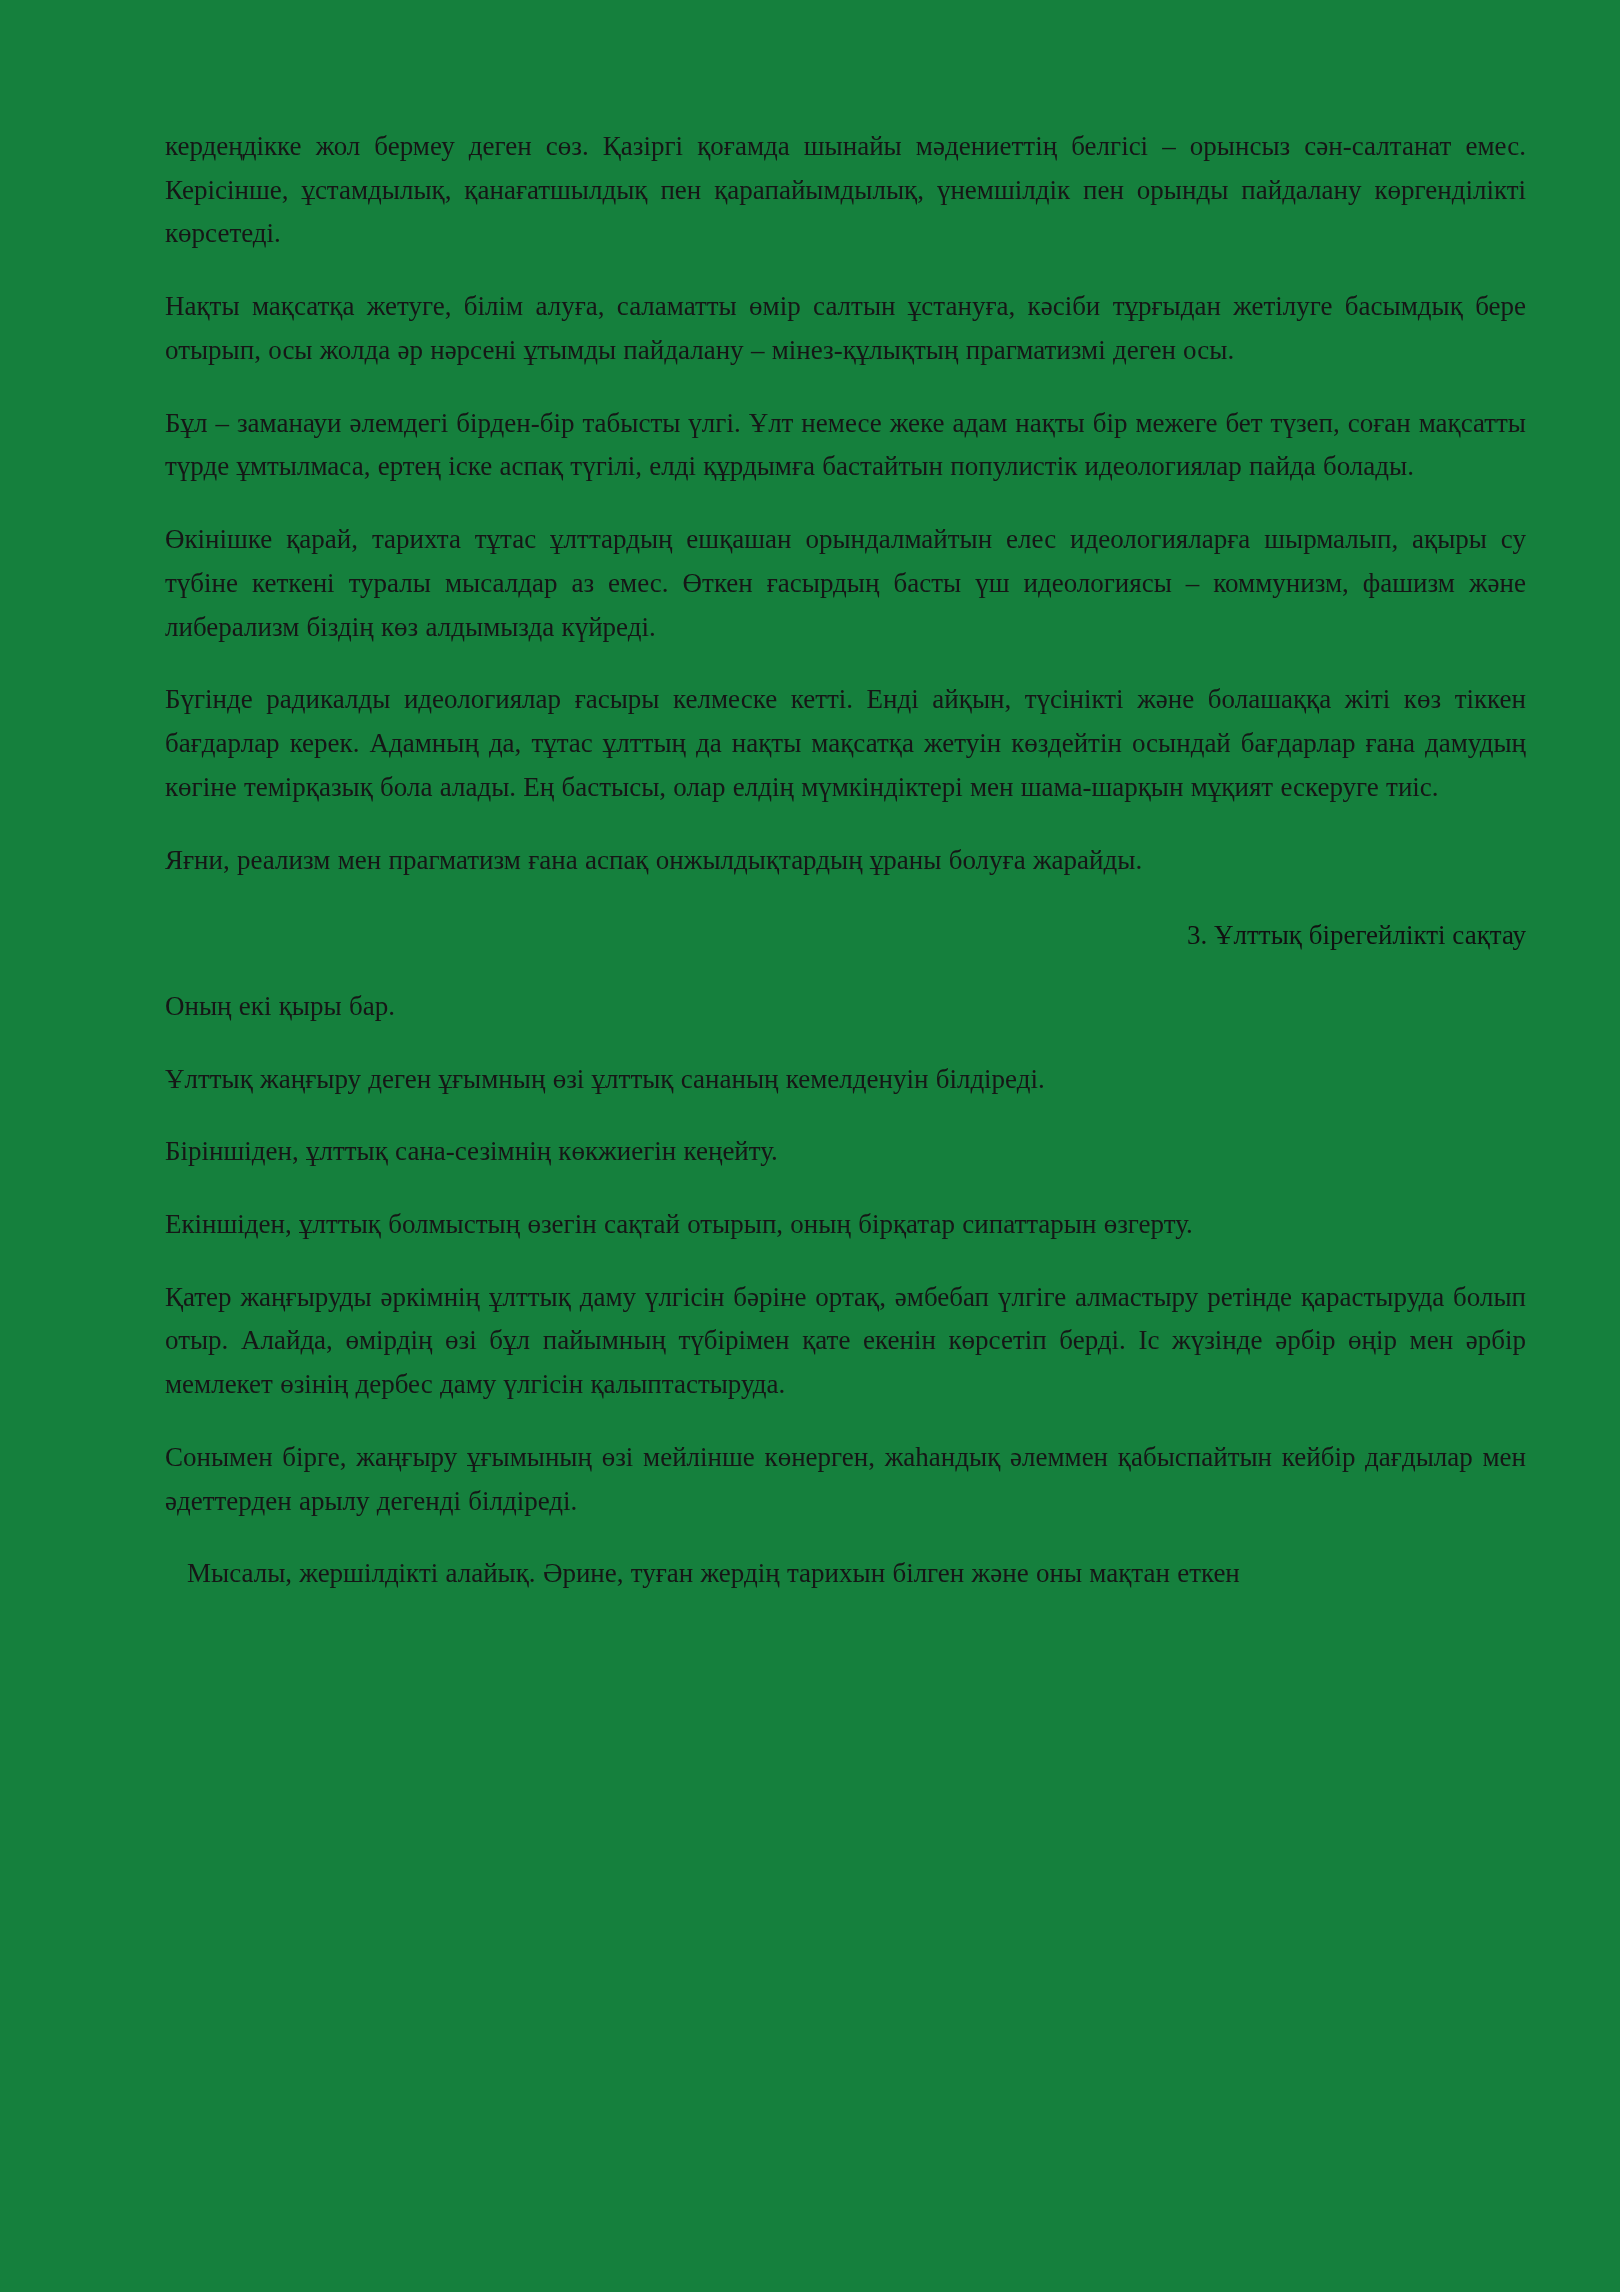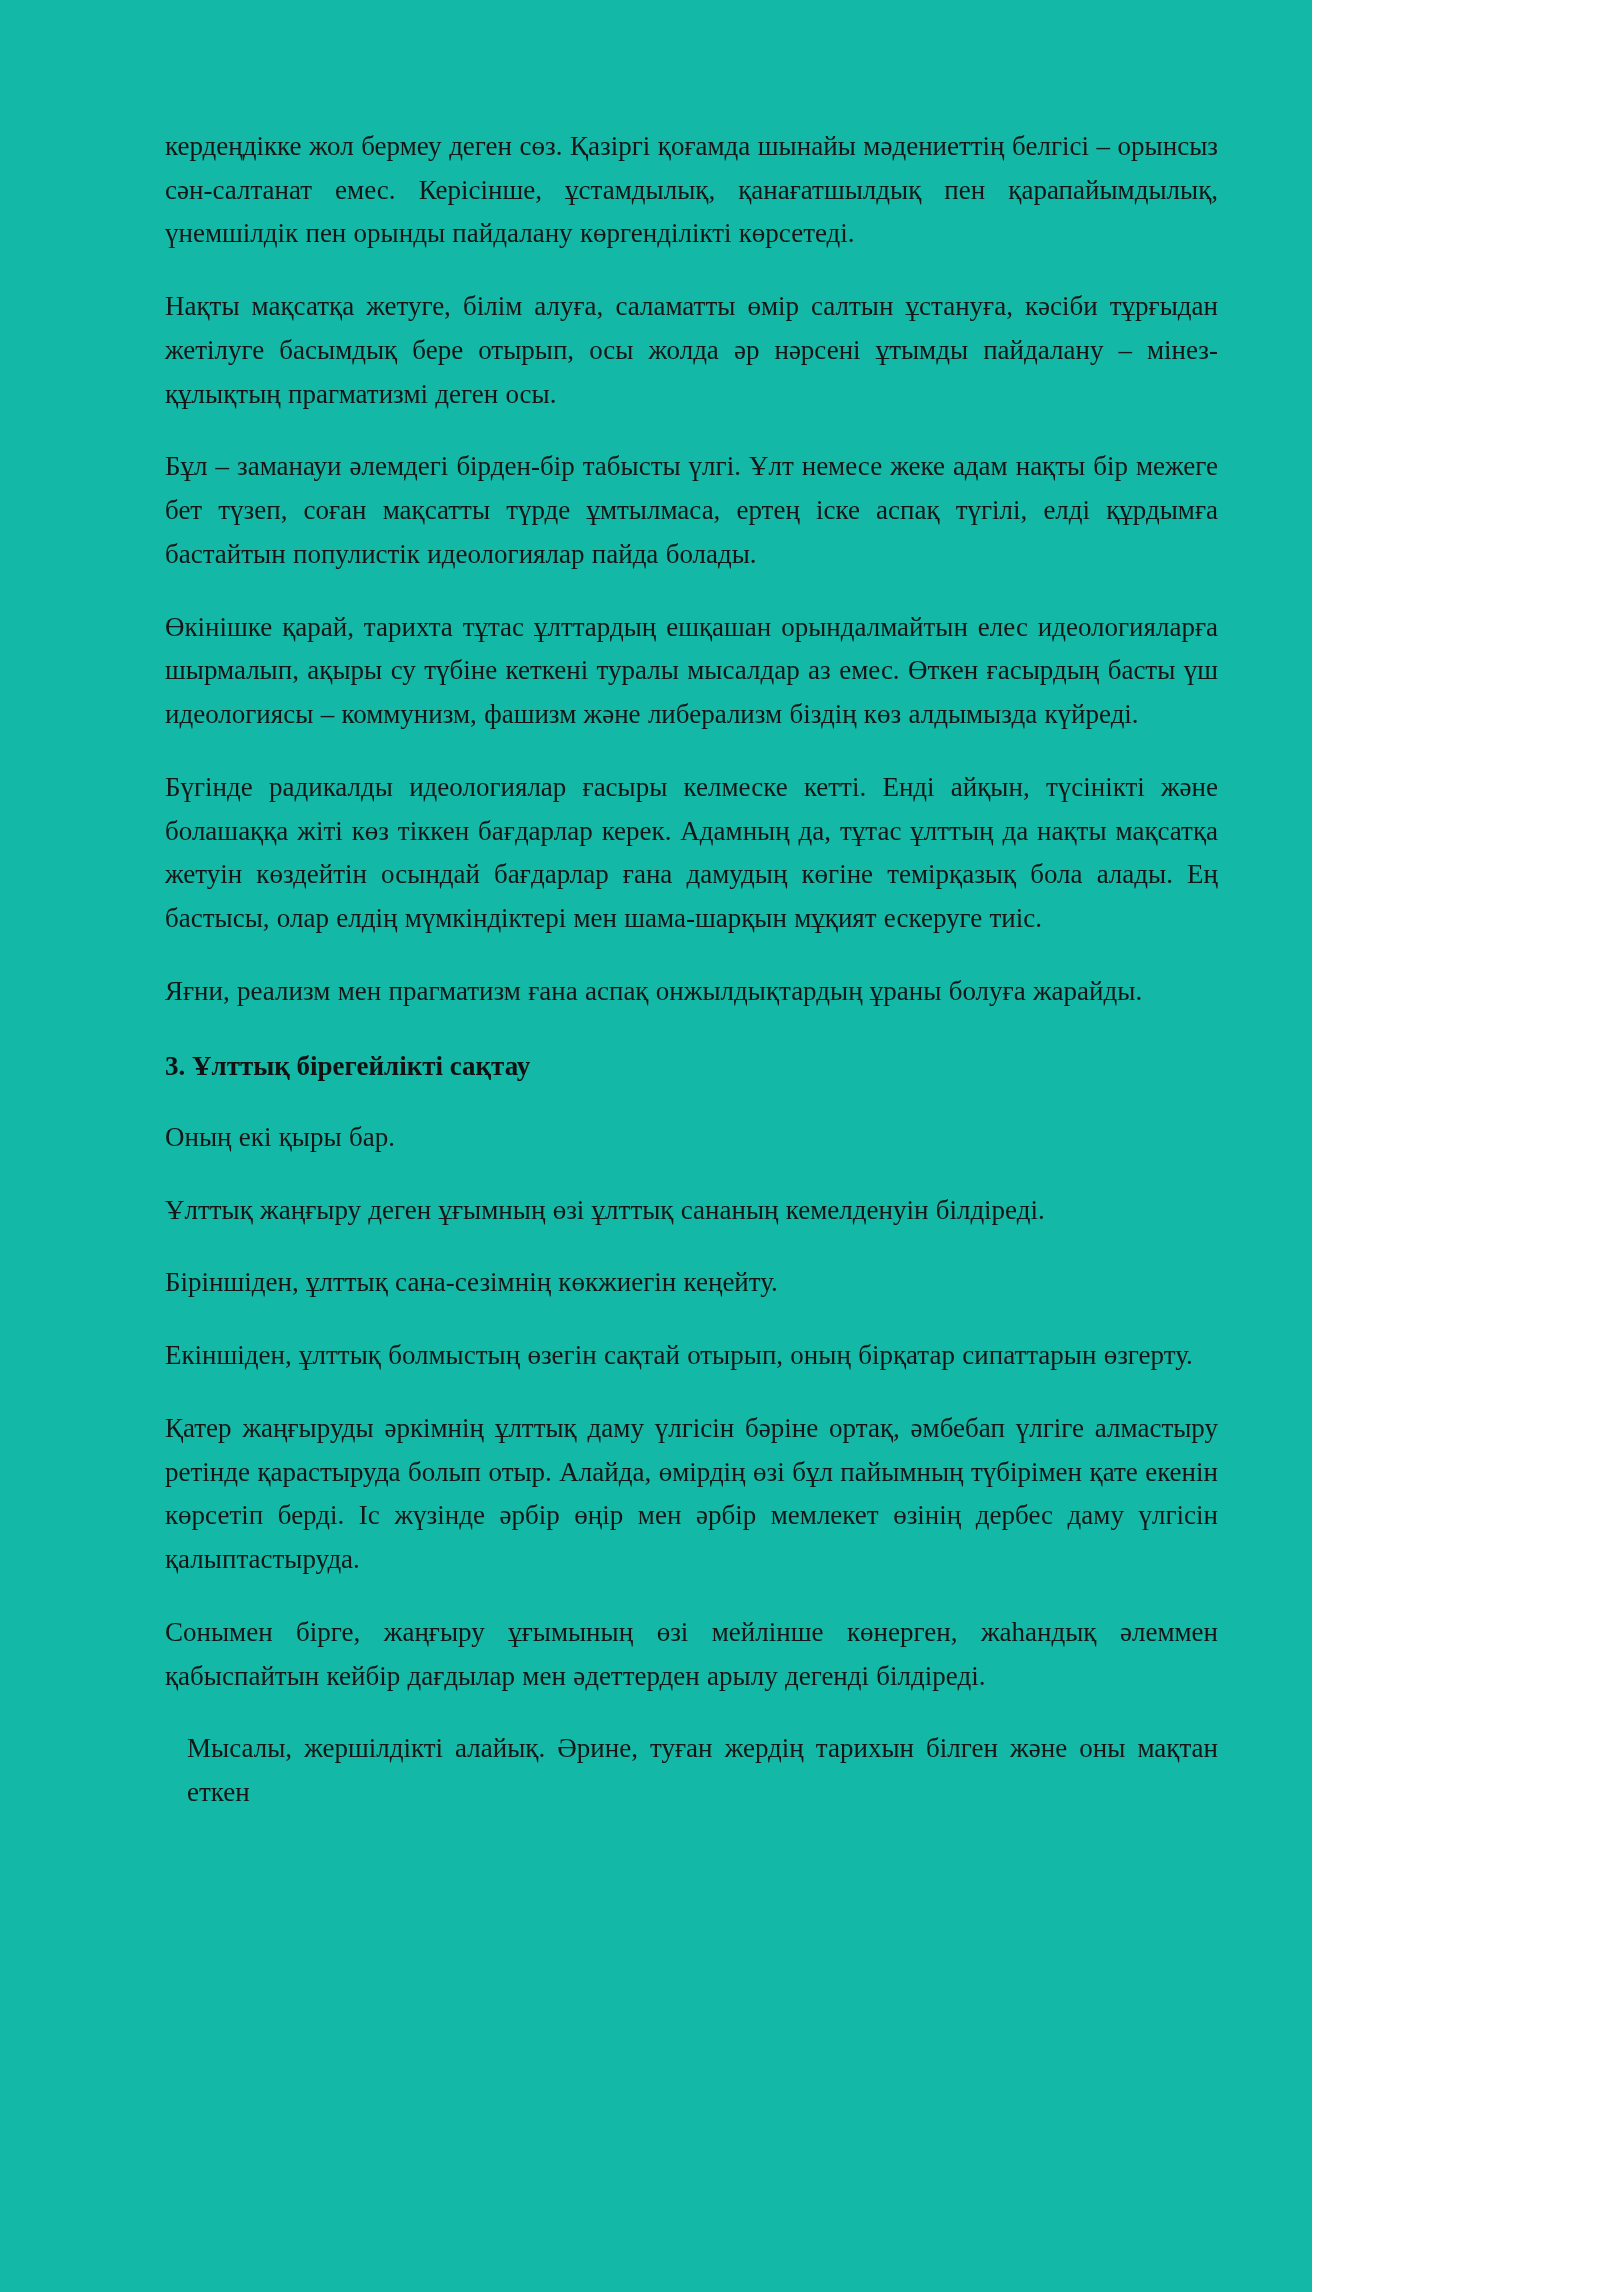--- a/index.html
+++ b/index.html
@@ -7,25 +7,25 @@
     padding: 0;
     background: #ffffff;
   }
   body {
     width: 1620px;
     min-height: 2293px;
     font-family: "Liberation Serif", "DejaVu Serif", serif;
     color: #1a1a1a;
   }
   .page {
-    width: 1312px;
+    width: 1620px;
     min-height: 2293px;
     box-sizing: border-box;
     padding: 125px 94px 88px 165px;
-    background: #14b8a6;
+    background: #15803d;
   }
   .doc-body {
     width: 100%;
   }
   p.para {
     margin: 0 0 29px 0;
     font-size: 27px;
     line-height: 1.62;
     text-align: justify;
     text-justify: inter-word;
@@ -34,22 +34,22 @@
     hyphens: none;
   }
   p.para:last-child {
     margin-bottom: 0;
     margin-left: 22px;
   }
   h2.section-heading {
     margin: 33px 0 29px 0;
     font-size: 27px;
     line-height: 1.5;
-    font-weight: bold;
-    text-align: left;
+    font-weight: normal;
+    text-align: right;
     color: #111111;
   }
 </style>
 </head>
 <body>
 
 <div class="page">
   <div class="doc-body">
 
     <p class="para">кердеңдікке жол бермеу деген сөз. Қазіргі қоғамда шынайы мәдениеттің белгісі – орынсыз сән-салтанат емес. Керісінше, ұстамдылық, қанағатшылдық пен қарапайымдылық, үнемшілдік пен орынды пайдалану көргенділікті көрсетеді.</p>

